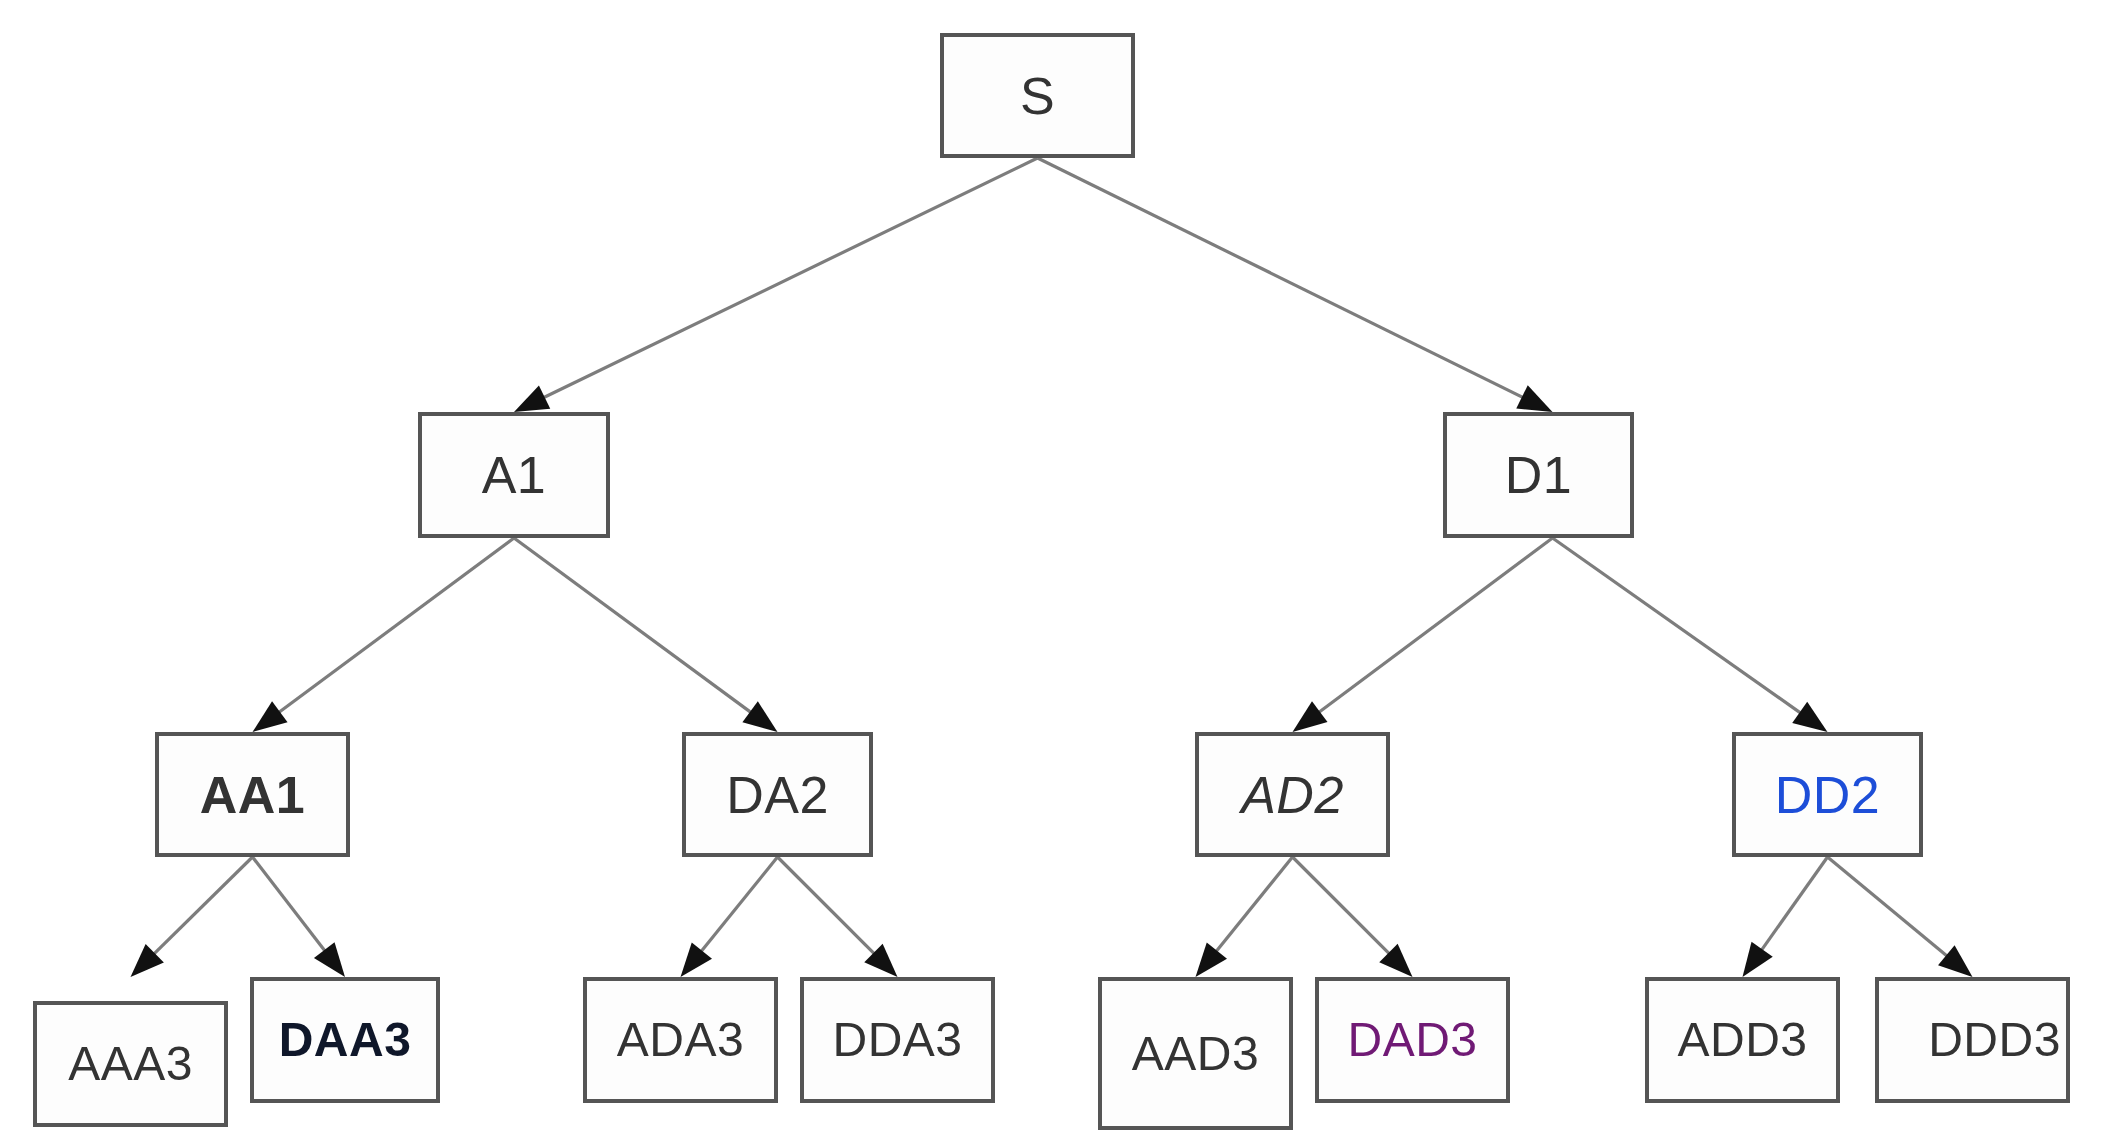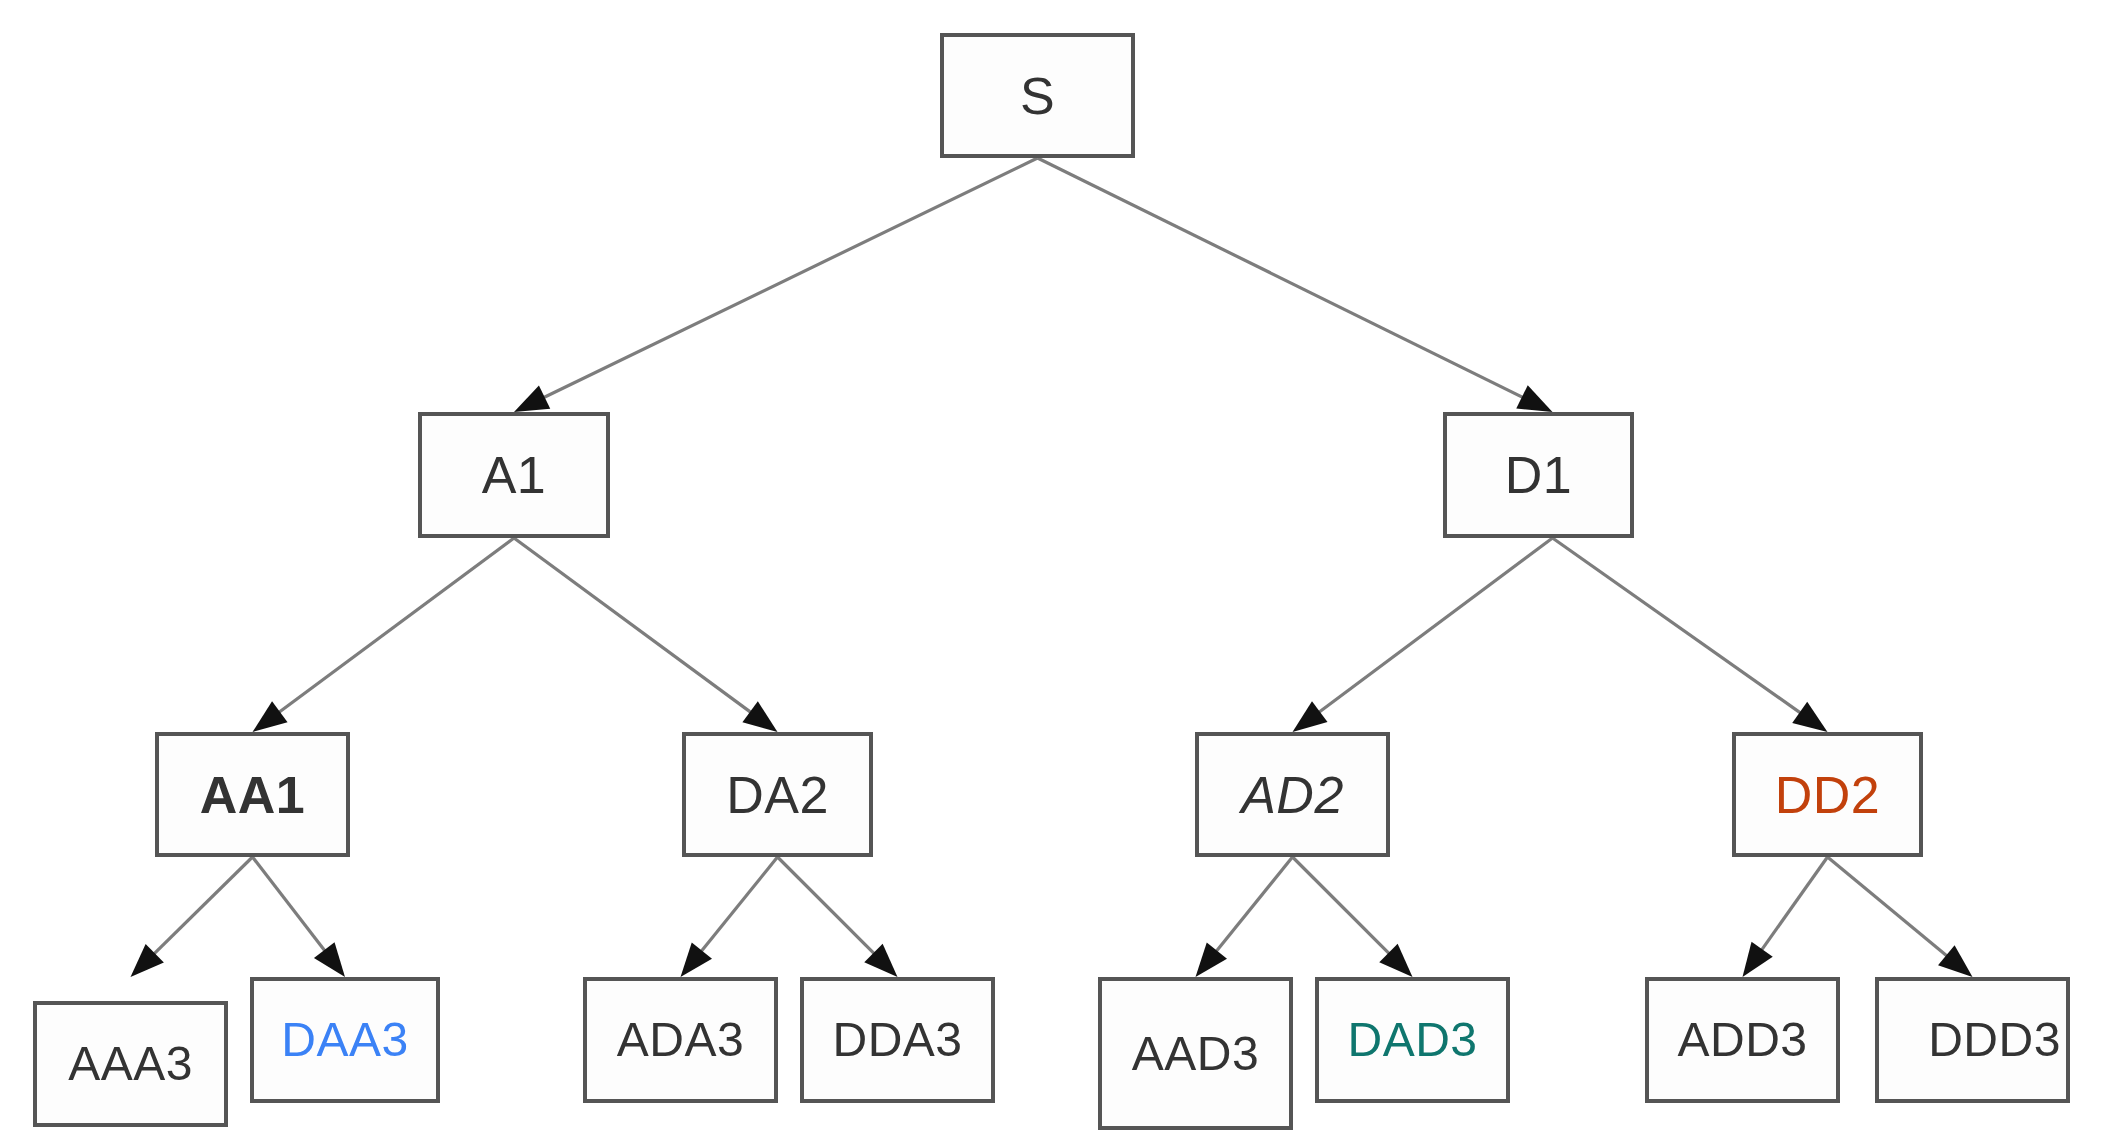--- a/index.html
+++ b/index.html
@@ -140,39 +140,39 @@
       <div class="tree-node level-2" style="left: 155px; top: 732px; width: 195px; height: 125px; border-color: rgb(85, 85, 85); background: rgb(253, 253, 253);">
         <span class="tree-node-label" style="color: rgb(51, 51, 51); font-weight: bold;">AA1</span>
       </div>
       <div class="tree-node level-2" style="left: 682px; top: 732px; width: 191px; height: 125px; border-color: rgb(85, 85, 85); background: rgb(253, 253, 253);">
         <span class="tree-node-label" style="color: rgb(51, 51, 51);">DA2</span>
       </div>
       <div class="tree-node level-2" style="left: 1195px; top: 732px; width: 195px; height: 125px; border-color: rgb(85, 85, 85); background: rgb(253, 253, 253);">
         <span class="tree-node-label" style="color: rgb(51, 51, 51); font-style: italic;">AD2</span>
       </div>
       <div class="tree-node level-2" style="left: 1732px; top: 732px; width: 191px; height: 125px; border-color: rgb(85, 85, 85); background: rgb(253, 253, 253);">
-        <span class="tree-node-label" style="color: #c2410c;">DD2</span>
+        <span class="tree-node-label" style="color: #1d4ed8;">DD2</span>
       </div>
       <div class="tree-node level-3" style="left: 33px; top: 1001px; width: 195px; height: 126px; border-color: rgb(85, 85, 85); background: rgb(253, 253, 253);">
         <span class="tree-node-label" style="color: rgb(51, 51, 51);">AAA3</span>
       </div>
       <div class="tree-node level-3" style="left: 250px; top: 977px; width: 190px; height: 126px; border-color: rgb(85, 85, 85); background: rgb(253, 253, 253);">
-        <span class="tree-node-label" style="color: #3b82f6;">DAA3</span>
+        <span class="tree-node-label" style="color: #0f172a; font-weight: bold;">DAA3</span>
       </div>
       <div class="tree-node level-3" style="left: 583px; top: 977px; width: 195px; height: 126px; border-color: rgb(85, 85, 85); background: rgb(253, 253, 253);">
         <span class="tree-node-label" style="color: rgb(51, 51, 51);">ADA3</span>
       </div>
       <div class="tree-node level-3" style="left: 800px; top: 977px; width: 195px; height: 126px; border-color: rgb(85, 85, 85); background: rgb(253, 253, 253);">
         <span class="tree-node-label" style="color: rgb(51, 51, 51);">DDA3</span>
       </div>
       <div class="tree-node level-3" style="left: 1098px; top: 977px; width: 195px; height: 153px; border-color: rgb(85, 85, 85); background: rgb(253, 253, 253);">
         <span class="tree-node-label" style="color: rgb(51, 51, 51);">AAD3</span>
       </div>
       <div class="tree-node level-3" style="left: 1315px; top: 977px; width: 195px; height: 126px; border-color: rgb(85, 85, 85); background: rgb(253, 253, 253);">
-        <span class="tree-node-label" style="color: #0f766e;">DAD3</span>
+        <span class="tree-node-label" style="color: #701a75;">DAD3</span>
       </div>
       <div class="tree-node level-3" style="left: 1645px; top: 977px; width: 195px; height: 126px; border-color: rgb(85, 85, 85); background: rgb(253, 253, 253);">
         <span class="tree-node-label" style="color: rgb(51, 51, 51);">ADD3</span>
       </div>
       <div class="tree-node level-3" style="left: 1875px; top: 977px; width: 195px; height: 126px; border-color: rgb(85, 85, 85); background: rgb(253, 253, 253); padding-left: 44px;">
         <span class="tree-node-label" style="color: rgb(51, 51, 51);">DDD3</span>
       </div>
     </div>
 </div>
 

